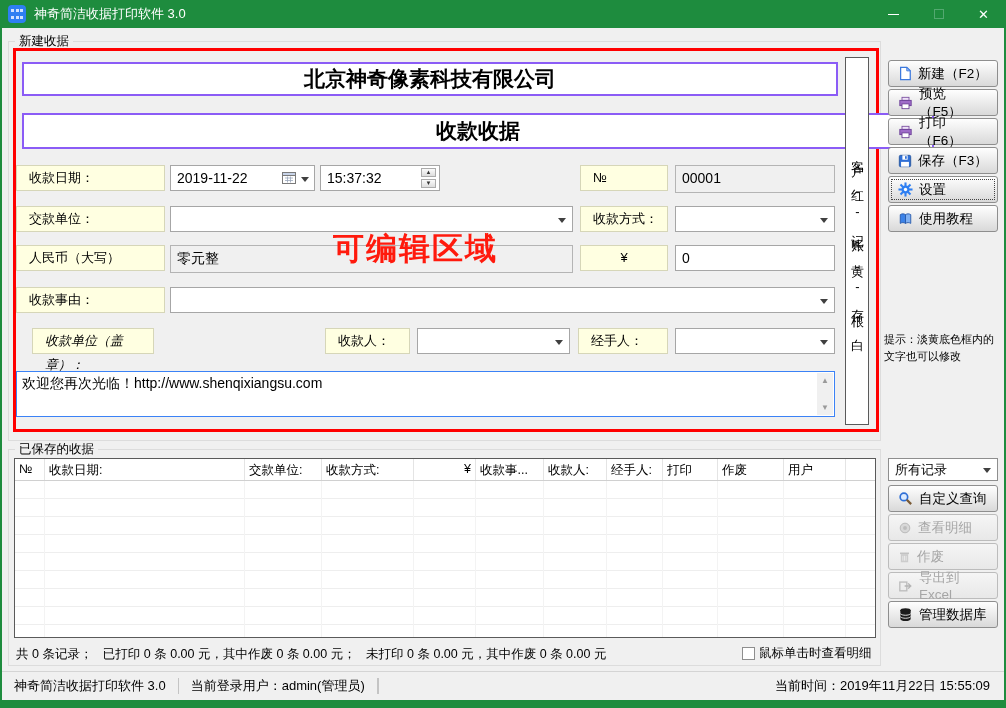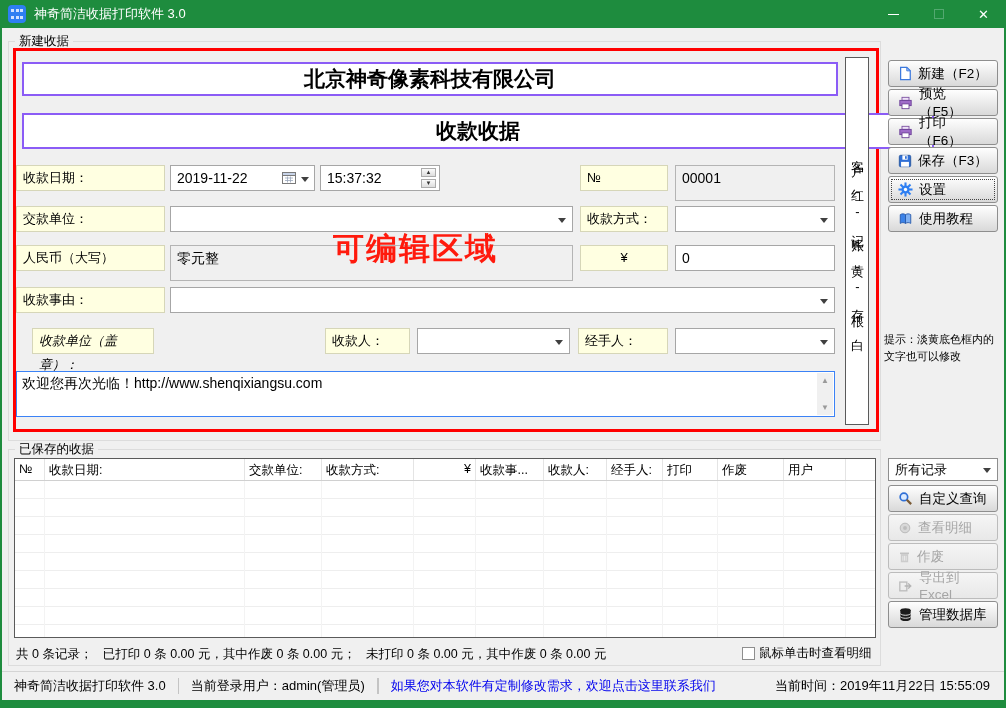--- a/index.html
+++ b/index.html
@@ -31,24 +31,24 @@
     font-size:12.5px; color:#000; }
 
   
   .red-area { position:absolute; left:13px; top:48px; width:866px; height:384px;
     border:3px solid #ff0000; background:#f0f0f0; }
 
   .bigfield { position:absolute; background:#fff; border:2px solid #8b5cf6;
     display:flex; align-items:center; justify-content:center;
     font-weight:bold; font-size:21px; }
   .ylabel { position:absolute; height:26px; background:#ffffe1; border:1px solid #d6d6b8;
-    line-height:24px; padding-left:6px; font-size:13px; }
+    line-height:24px; padding-left:12px; font-size:13px; }
   .tbox { position:absolute; height:26px; background:#fff; border:1px solid #a6a6a6;
     line-height:24px; padding-left:6px; font-size:14px; }
-  .robox { position:absolute; height:36px; background:#f0f0f0; border:1px solid #b4b4b4;
+  .robox { position:absolute; height:28px; background:#f0f0f0; border:1px solid #b4b4b4;
     line-height:24px; padding-left:6px; font-size:14px; }
   .combo { position:absolute; height:26px; background:#fff; border:1px solid #a6a6a6; }
   .combo .arr { position:absolute; right:6px; top:11px; width:0; height:0;
     border-left:4px solid transparent; border-right:4px solid transparent;
     border-top:5px solid #404040; }
   .watermark { position:absolute; left:333px; top:228px; font-size:31px; font-weight:bold;
     color:#ff1a0d; letter-spacing:2px; white-space:nowrap; }
 
   
   .datebox { position:absolute; left:170px; top:165px; width:145px; height:26px;
@@ -384,17 +384,16 @@
   <span>鼠标单击时查看明细</span>
 </div>
 
 <div class="statusline"></div>
 <div class="statusbar">
   <span class="item">神奇简洁收据打印软件 3.0</span>
   <span class="sep"></span>
   <span class="item">当前登录用户：admin(管理员)</span>
   <span class="sep"></span>
   <span class="sep"></span>
-  <span class="item link">如果您对本软件有定制修改需求，欢迎点击这里联系我们</span>
   <span class="time">当前时间：2019年11月22日 15:55:09</span>
 </div>
 
 <div class="bottom-strip"></div>
 
 </body></html>

